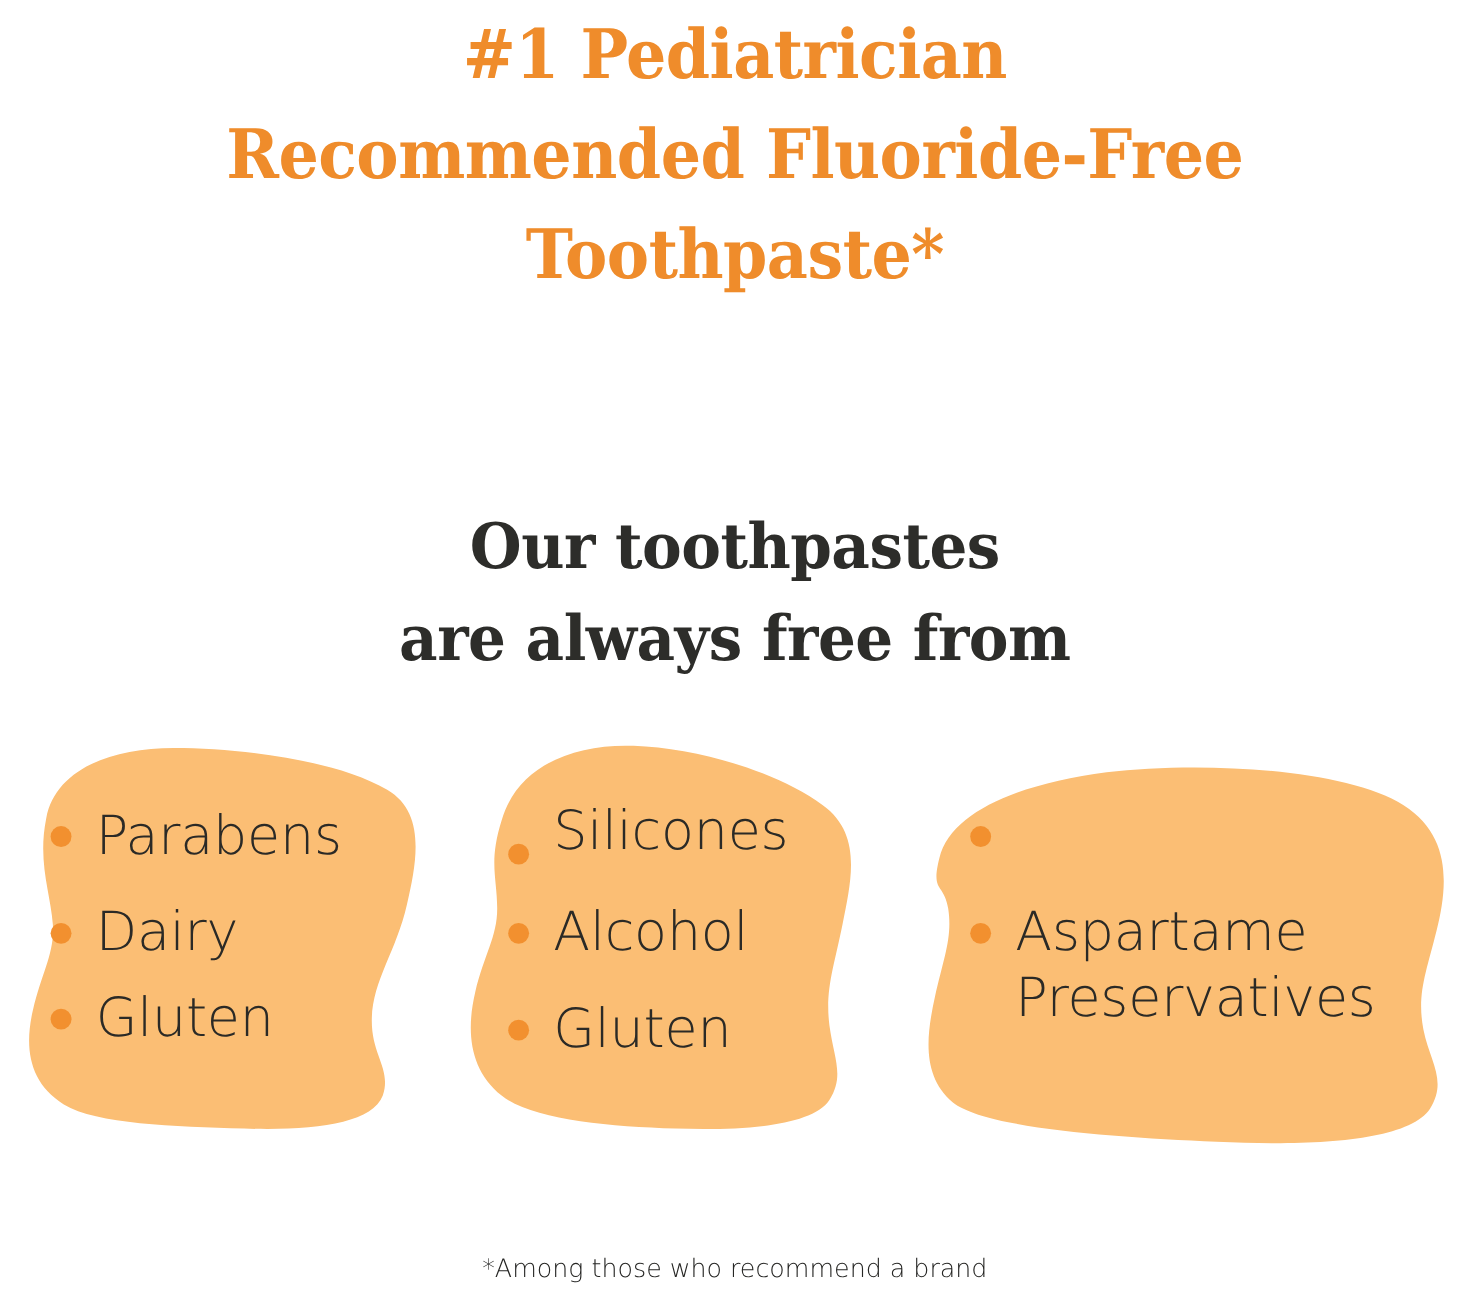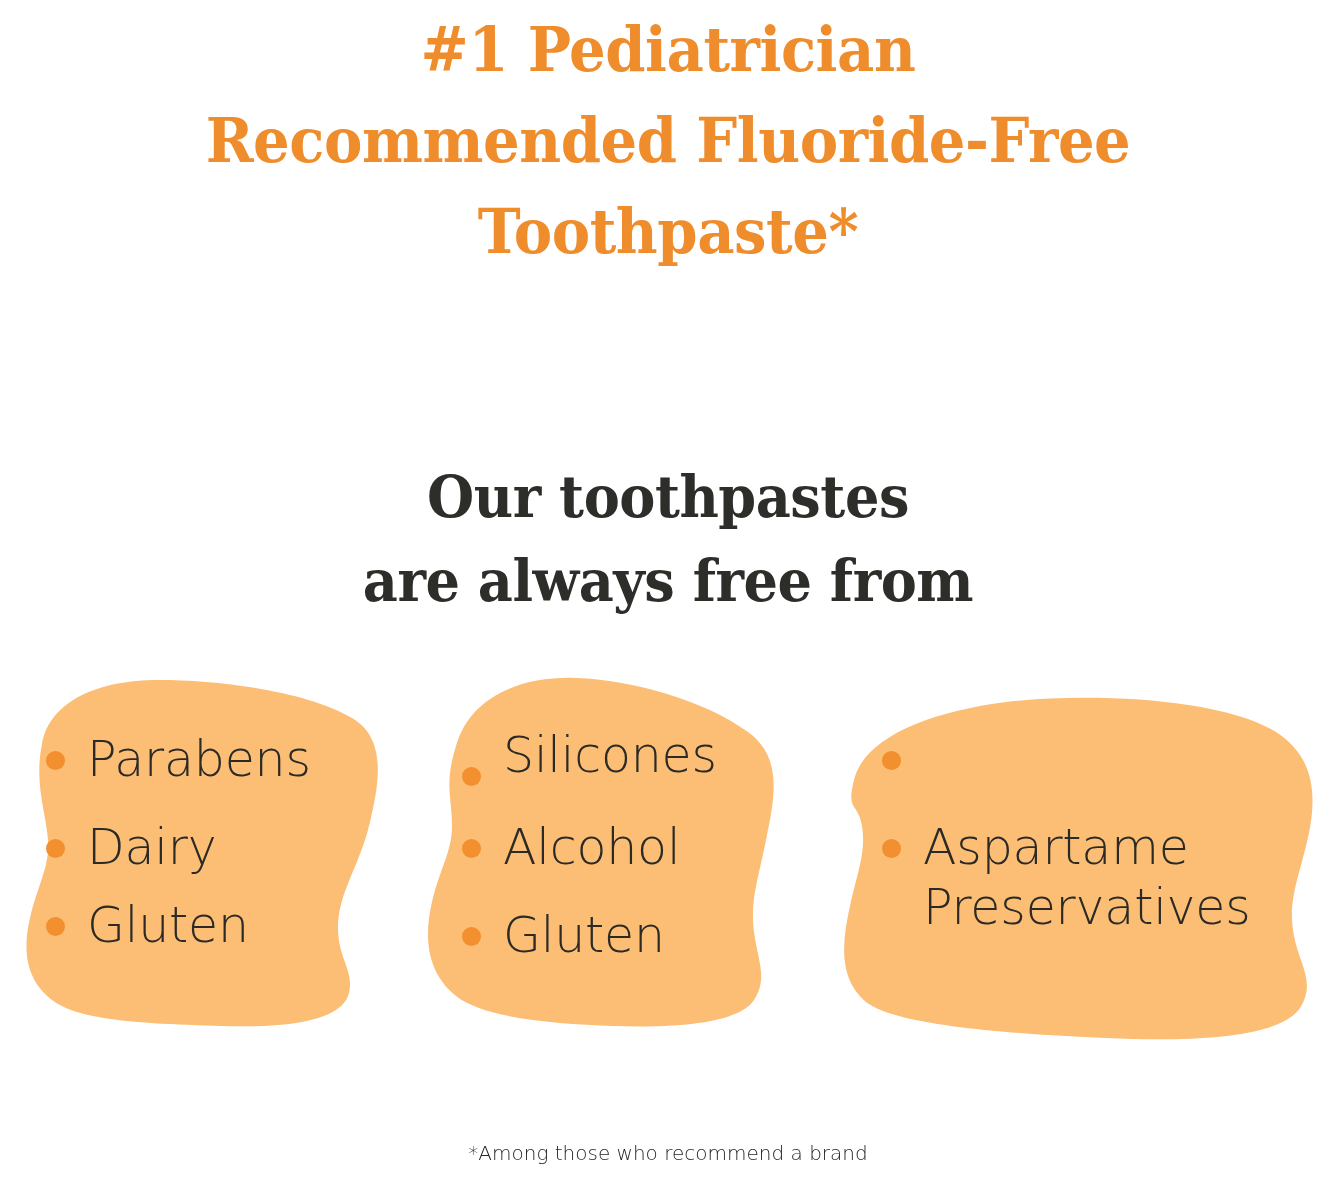--- a/index.html
+++ b/index.html
@@ -116,21 +116,21 @@
 
   
   .footnote {
     position: absolute;
     left: 0;
     top: 1141px;
     width: 1336px;
     text-align: center;
     font-family: "DejaVu Sans", "Liberation Sans", sans-serif;
     font-weight: 300;
-    font-size: 20px;
+    font-size: 23px;
     letter-spacing: 0px;
     color: #262624;
   }
 </style>
 </head>
 <body>
 
 <div class="headline">
   <span class="headline-line">#1 Pediatrician</span>
   <span class="headline-line">Recommended Fluoride-Free</span>

